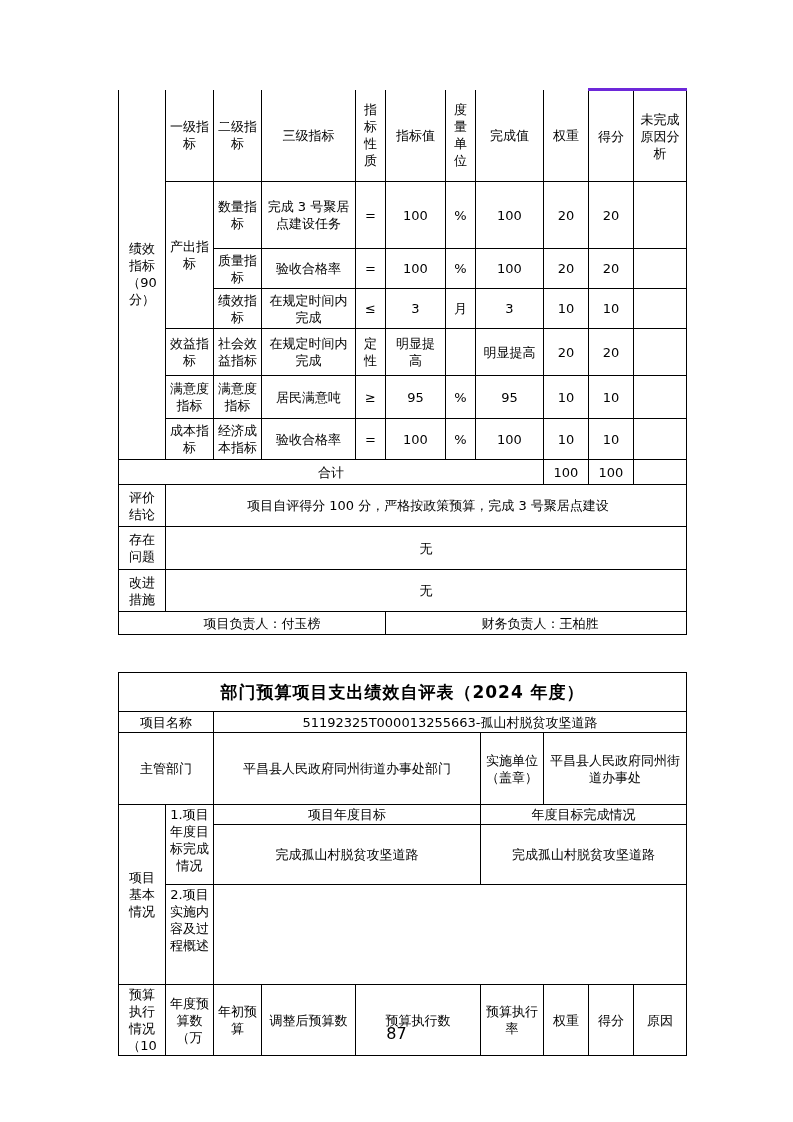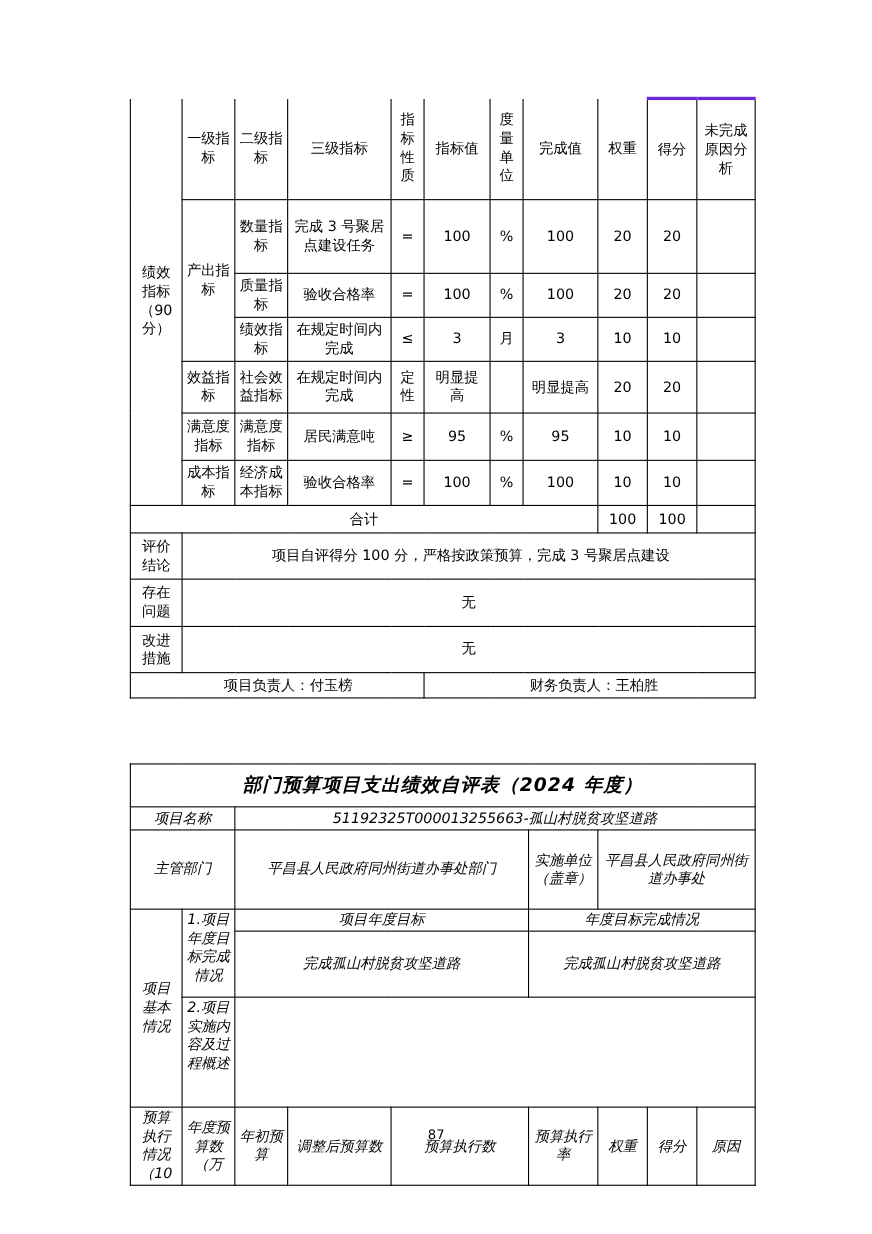--- a/index.html
+++ b/index.html
@@ -16,25 +16,25 @@
     text-align:center;vertical-align:middle;
     padding:1px 4px;word-break:break-all;overflow:hidden;
   }
   
   #t1{position:absolute;top:88px;}
   #t1 table tr.r0 td{border-top:none;}
   #t1 table tr.r0 td.capped{border-top:3px solid #6d28d9;}
   .left{text-align:center;}
   .vtop{vertical-align:top;}
   
-  #t2{position:absolute;top:694px;font-style:italic;}
+  #t2{position:absolute;top:672px;}
   .title-cell{font-size:17px;font-weight:bold;letter-spacing:1px;}
   .pagenum{
     position:absolute;top:1024px;left:0;width:793px;
-    text-align:center;font-size:12px;
+    text-align:center;font-size:16px;
   }
 </style>
 </head>
 <body>
 
 <div class="sheet" id="t1">
   <table>
     <colgroup>
       <col style="width:47px">
         <col style="width:48px">

